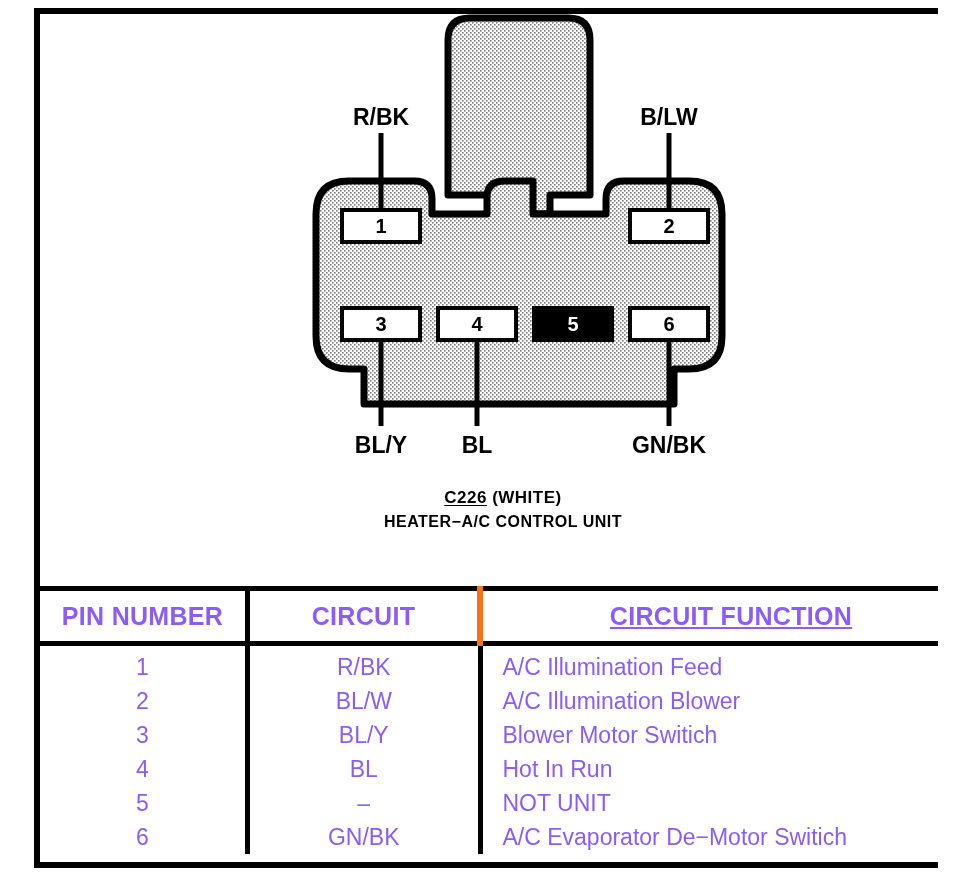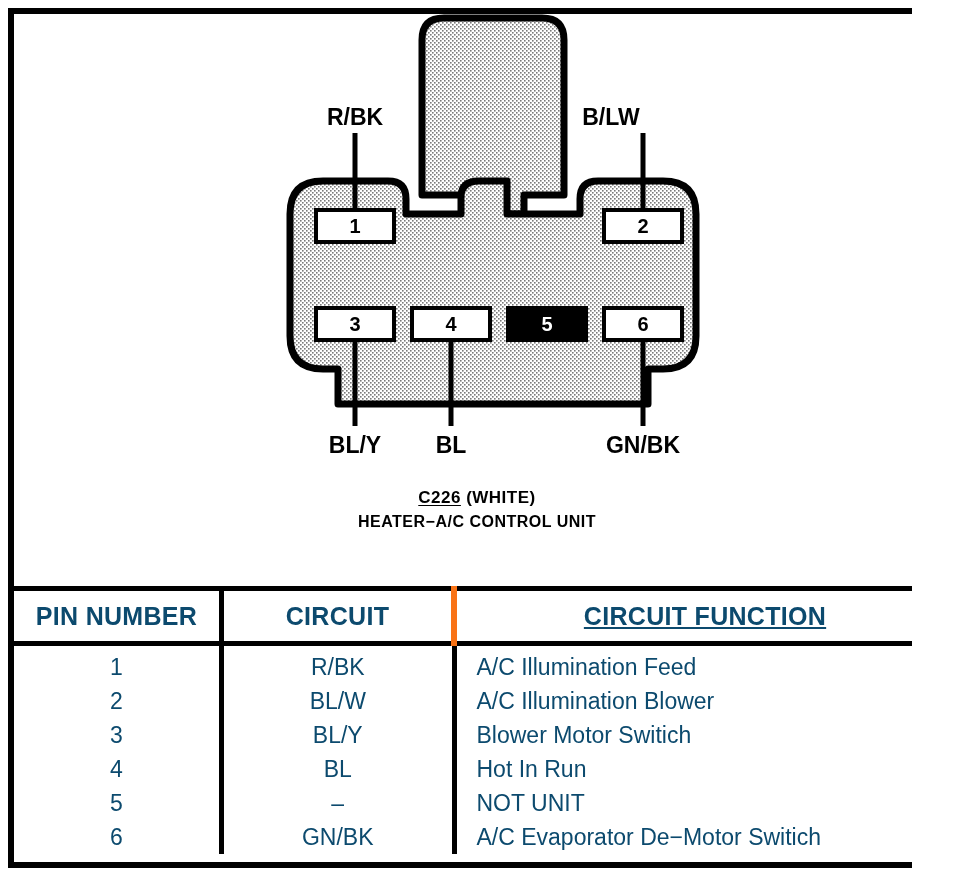--- a/index.html
+++ b/index.html
@@ -11,20 +11,21 @@
     font-family: "Liberation Sans", sans-serif;
     -webkit-font-smoothing: none;
   }
 
   #page {
     position: relative;
     width: 912px;
     height: 882px;
     background: #ffffff;
     overflow: hidden;
+    margin-left: 26px;
   }
 
   
   #outer-frame {
     position: absolute;
     left: 8px;
     top: 8px;
     width: 938px;
     height: 860px;
     border: 6px solid #000000;
@@ -112,21 +113,21 @@
     width: 928px;
     height: 282px;
   }
   #pin-table table {
     border-collapse: collapse;
     width: 928px;
     table-layout: fixed;
   }
   #pin-table th, #pin-table td {
     padding: 0;
-    color: #0c4a6e;
+    color: #8b5cf6;
   }
 
   
   #pin-table thead th {
     height: 50px;
     font-size: 25px;
     font-weight: bold;
     letter-spacing: 0.3px;
     text-align: center;
     vertical-align: middle;
@@ -220,21 +221,21 @@
 
       <line x1="341" y1="119" x2="341" y2="196" stroke="#000000" stroke-width="5"></line>
       <line x1="629" y1="119" x2="629" y2="196" stroke="#000000" stroke-width="5"></line>
 
       <line x1="341" y1="316" x2="341" y2="412" stroke="#000000" stroke-width="5"></line>
       <line x1="437" y1="316" x2="437" y2="412" stroke="#000000" stroke-width="5"></line>
       <line x1="629" y1="316" x2="629" y2="412" stroke="#000000" stroke-width="5"></line>
     </svg>
 
     <div class="wire-label" style="left:291px; top:90px; width:100px;">R/BK</div>
-    <div class="wire-label" style="left:547px; top:90px; width:100px;">B/LW</div>
+    <div class="wire-label" style="left:579px; top:90px; width:100px;">B/LW</div>
 
     <div class="wire-label" style="left:291px; top:418px; width:100px;">BL/Y</div>
     <div class="wire-label" style="left:387px; top:418px; width:100px;">BL</div>
     <div class="wire-label" style="left:574px; top:418px; width:110px;">GN/BK</div>
 
     <div class="pin-box" style="left:300px; top:194px; width:82px; height:36px;">1</div>
     <div class="pin-box" style="left:588px; top:194px; width:82px; height:36px;">2</div>
 
     <div class="pin-box" style="left:300px; top:292px; width:82px; height:36px;">3</div>
     <div class="pin-box" style="left:396px; top:292px; width:82px; height:36px;">4</div>

